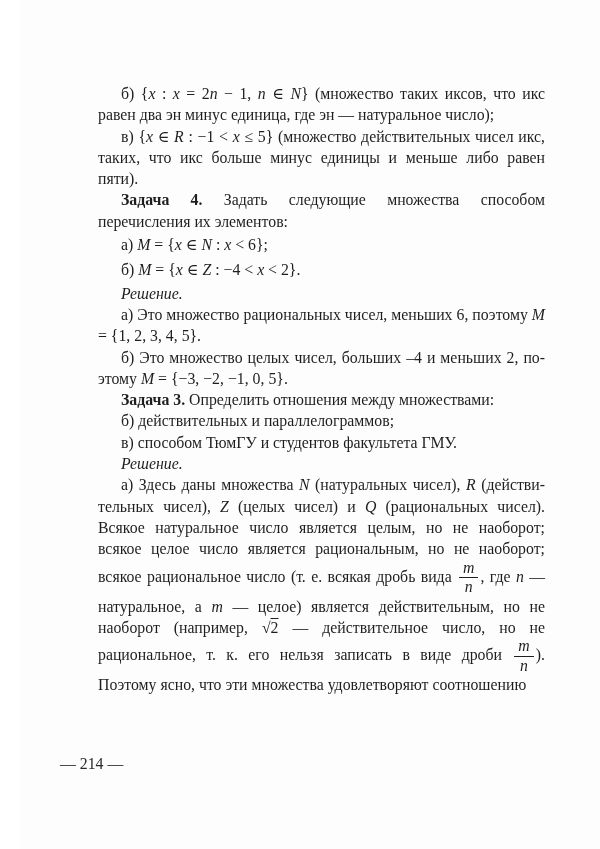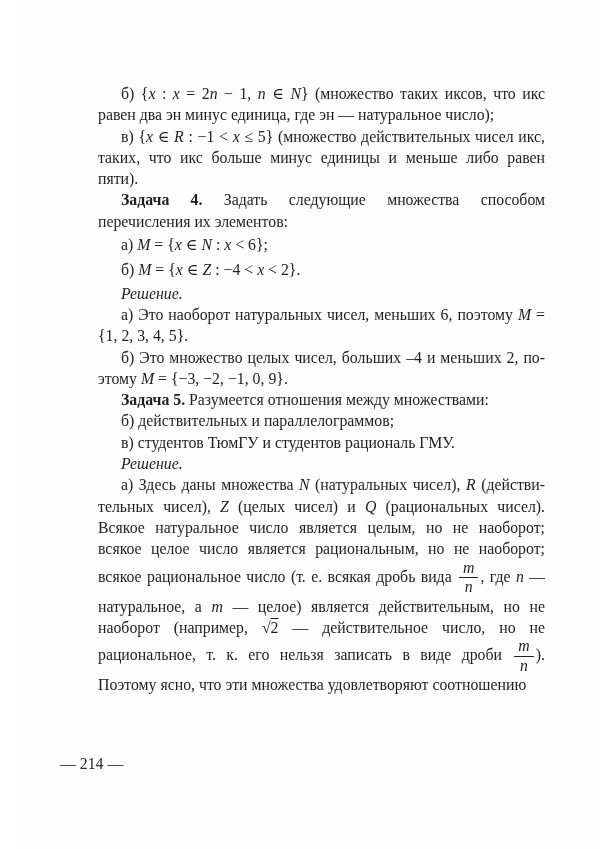--- a/index.html
+++ b/index.html
@@ -70,22 +70,22 @@
 <body>
 
 <div class="page">
   <div class="text-block">
       <p class="para"><span>б) </span><span>{</span><span class="it">x</span><span> : </span><span class="it">x</span><span> = 2</span><span class="it">n</span><span> − 1, </span><span class="it">n</span><span> ∈ </span><span class="it">N</span><span>} (множество таких иксов, что икс равен два эн минус единица, где эн — натуральное число);</span></p>
       <p class="para"><span>в) {</span><span class="it">x</span><span> ∈ </span><span class="it">R</span><span> : −1 &lt; </span><span class="it">x</span><span> ≤ 5} (множество действительных чисел икс, таких, что икс больше минус единицы и меньше либо равен пяти).</span></p>
       <p class="para"><span class="bd">Задача 4.</span><span> Задать следующие множества способом перечисления их элементов:</span></p>
       <p class="para display-line"><span>а) </span><span class="it">M</span><span> = {</span><span class="it">x</span><span> ∈ </span><span class="it">N</span><span> : </span><span class="it">x</span><span> &lt; 6};</span></p>
       <p class="para display-line"><span>б) </span><span class="it">M</span><span> = {</span><span class="it">x</span><span> ∈ </span><span class="it">Z</span><span> : −4 &lt; </span><span class="it">x</span><span> &lt; 2}.</span></p>
       <p class="para"><span class="it">Решение.</span></p>
-      <p class="para"><span>а) Это наоборот натуральных чисел, меньших 6, поэтому </span><span class="it">M</span><span> = {1, 2, 3, 4, 5}.</span></p>
-      <p class="para"><span>б) Это множество целых чисел, больших –4 и меньших 2, по­этому </span><span class="it">M</span><span> = {−3, −2, −1, 0, 9}.</span></p>
-      <p class="para"><span class="bd">Задача 5.</span><span> Разумеется отношения между множествами:</span></p>
+      <p class="para"><span>а) Это множество рациональных чисел, меньших 6, поэтому </span><span class="it">M</span><span> = {1, 2, 3, 4, 5}.</span></p>
+      <p class="para"><span>б) Это множество целых чисел, больших –4 и меньших 2, по­этому </span><span class="it">M</span><span> = {−3, −2, −1, 0, 5}.</span></p>
+      <p class="para"><span class="bd">Задача 3.</span><span> Определить отношения между множествами:</span></p>
       <p class="para"><span>б) действительных и параллелограммов;</span></p>
-      <p class="para"><span>в) студентов ТюмГУ и студентов рациональ ГМУ.</span></p>
+      <p class="para"><span>в) способом ТюмГУ и студентов факультета ГМУ.</span></p>
       <p class="para"><span class="it">Решение.</span></p>
       <p class="para"><span>а) Здесь даны множества </span><span class="it">N</span><span> (натуральных чисел), </span><span class="it">R</span><span> (действи­тельных чисел), </span><span class="it">Z</span><span> (целых чисел) и </span><span class="it">Q</span><span> (рациональных чисел). Всякое натуральное число является целым, но не наоборот; всякое целое число является рациональным, но не наоборот; всякое рациональ­ное число (т. е. всякая дробь вида </span><span class="frac"><span class="num">m</span><span class="den">n</span></span><span>, где </span><span class="it">n</span><span> — натуральное, а </span><span class="it">m</span><span> — целое) является действительным, но не наоборот (например, </span><span class="sqrt"><span class="radical">√</span><span class="radicand">2</span></span><span> — действительное число, но не рациональное, т. к. его нельзя запи­сать в виде дроби </span><span class="frac"><span class="num">m</span><span class="den">n</span></span><span>). Поэтому ясно, что эти множества удовле­творяют соотношению</span></p>
     </div>
   <div class="footer">— 214 —</div>
 </div>
 
 </body></html>

